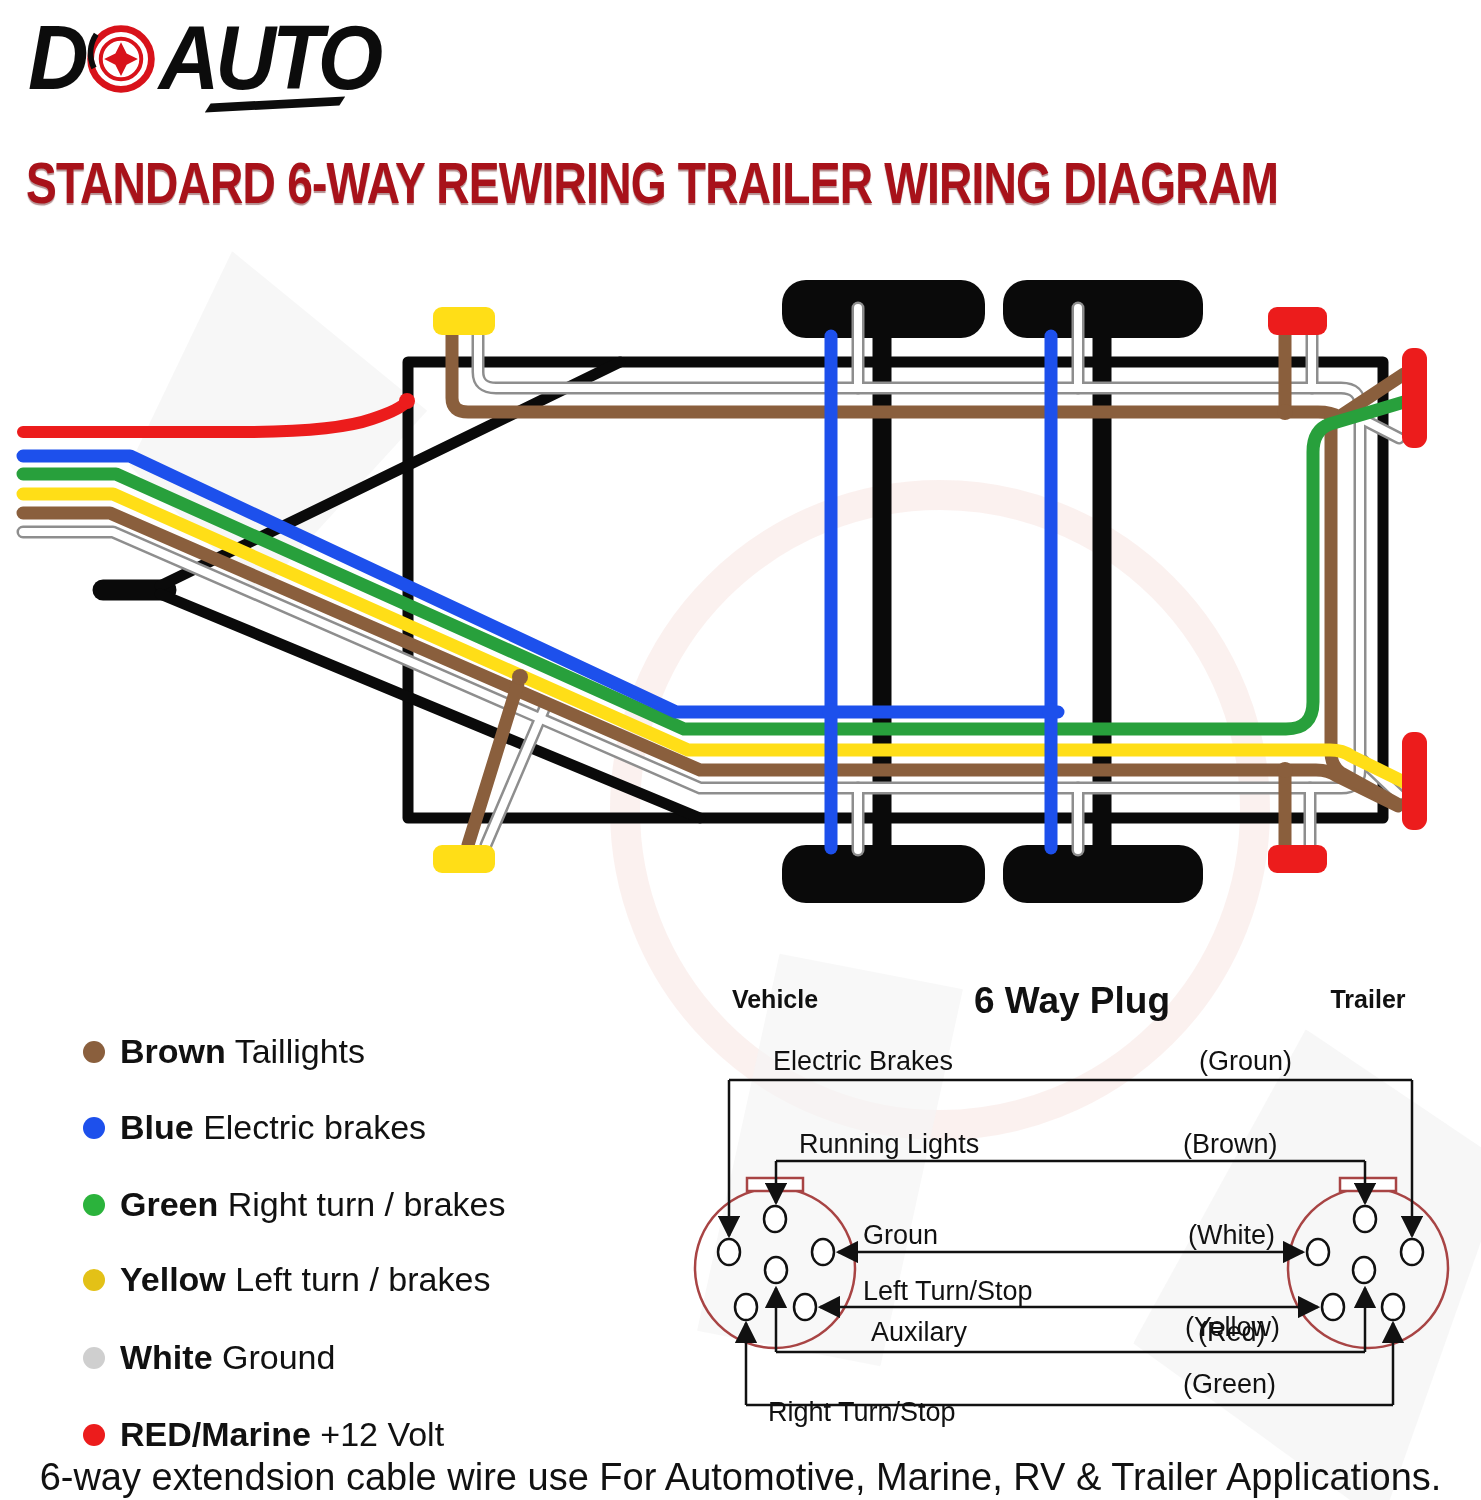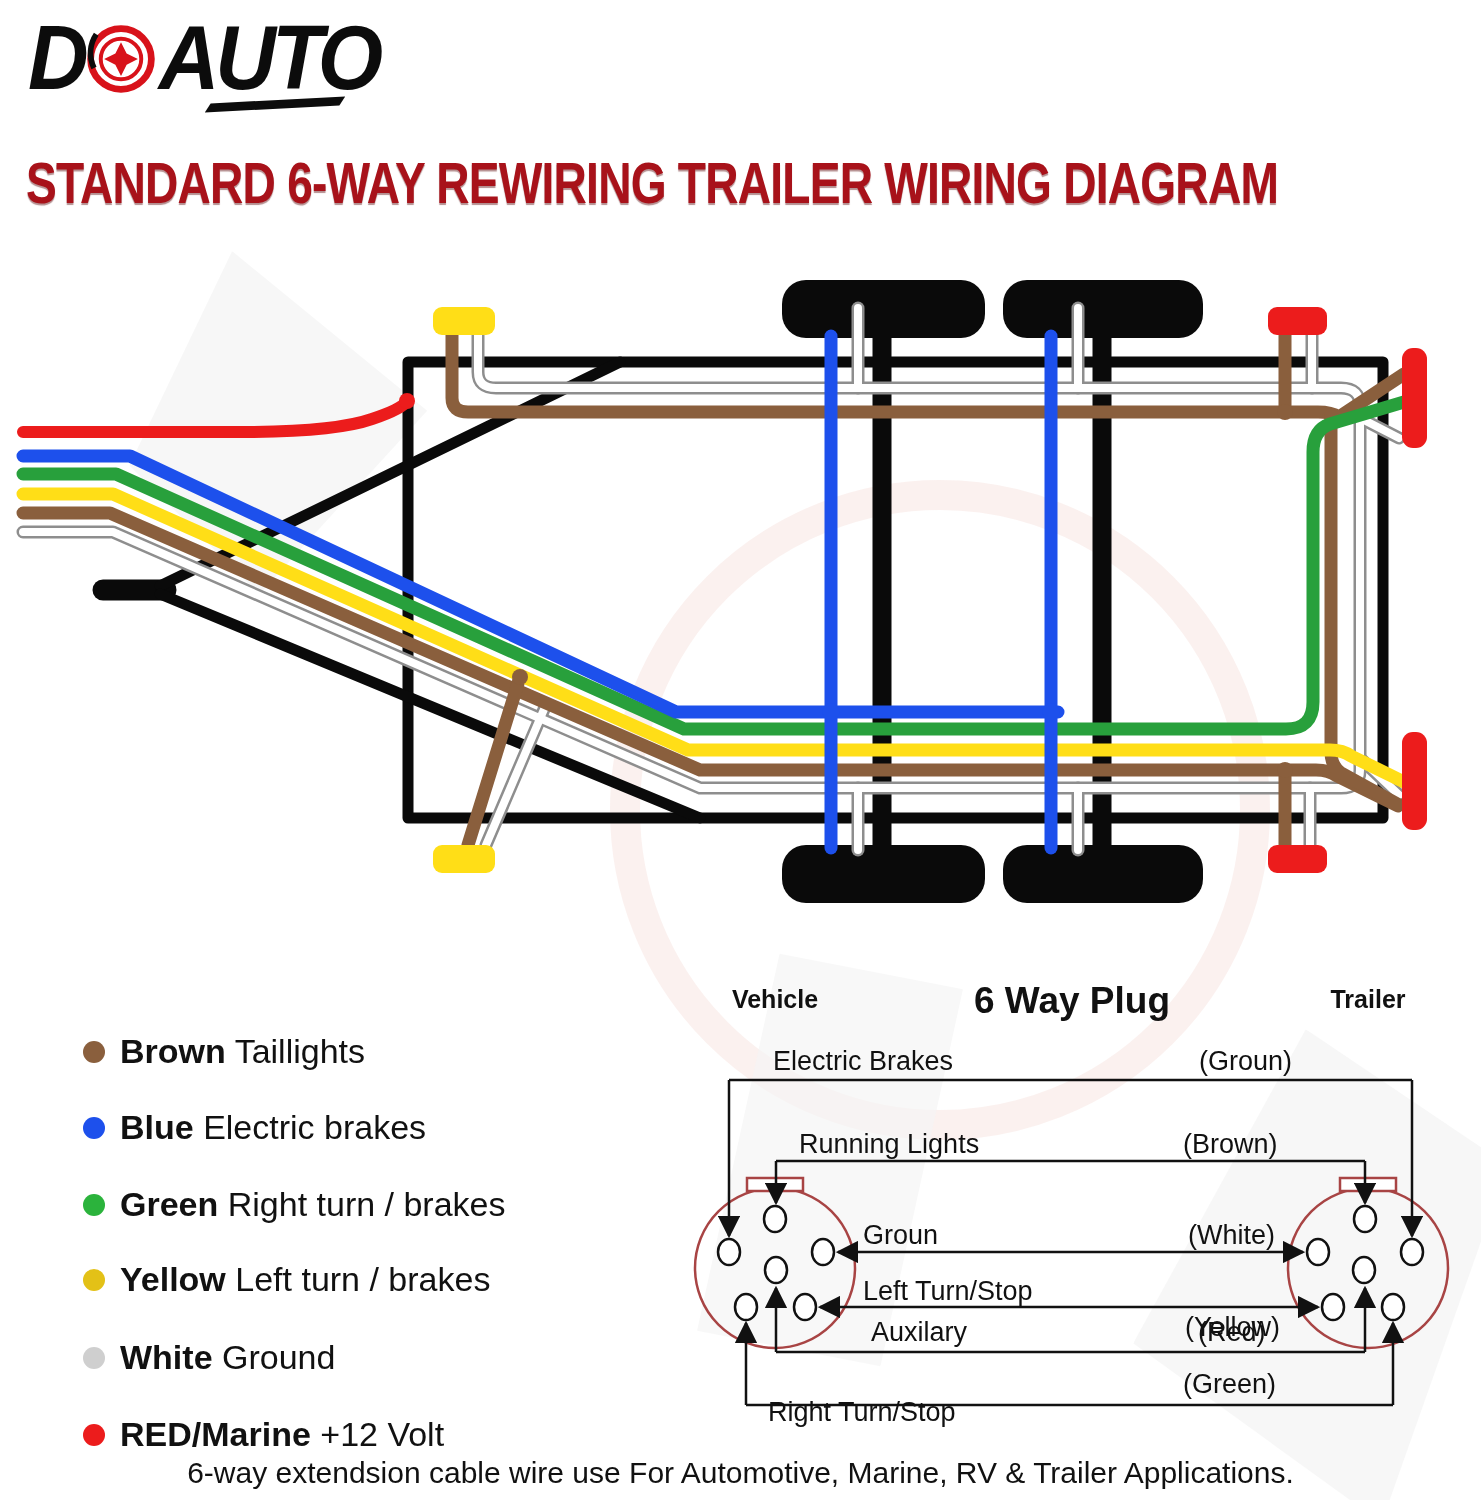--- a/index.html
+++ b/index.html
@@ -21,21 +21,21 @@
          text-shadow:0 2px 1px rgba(90,8,10,0.45);}
   
   .plug-h{font-weight:bold;font-size:25px;transform:translateX(-50%);}
   .plug-lbl{font-size:27px;}
   
   .leg-row{position:absolute;left:83px;display:flex;align-items:center;gap:15px;z-index:3;}
   .leg-dot{width:22px;height:22px;border-radius:50%;flex:0 0 auto;}
   .leg-text{font-size:34px;}
   .leg-name{font-weight:bold;}
   
-  #footer{position:absolute;left:0;right:0;top:1456px;text-align:center;font-size:30px;z-index:3;}
+  #footer{position:absolute;left:0;right:0;top:1456px;text-align:center;font-size:38px;z-index:3;}
 </style>
 </head>
 <body>
 
 <div id="page">
 
   <div class="wm" style="left:610px;top:480px;width:600px;height:600px;border:30px solid #F9E9E7;border-radius:50%;opacity:.65;"></div>
   <div class="wm" style="left:140px;top:265px;width:280px;height:330px;background:#F4F4F4;transform:rotate(12deg);opacity:.7;clip-path:polygon(20% 0,100% 35%,55% 100%,0 70%);"></div>
   <div class="wm" style="left:700px;top:950px;width:260px;height:420px;background:#F4F4F4;transform:rotate(24deg);opacity:.65;clip-path:polygon(0 10%,70% 0,100% 90%,30% 100%);"></div>
   <div class="wm" style="left:1180px;top:1060px;width:300px;height:420px;background:#F5F5F5;transform:rotate(24deg);opacity:.8;clip-path:polygon(10% 0,90% 10%,100% 100%,0 85%);"></div>

